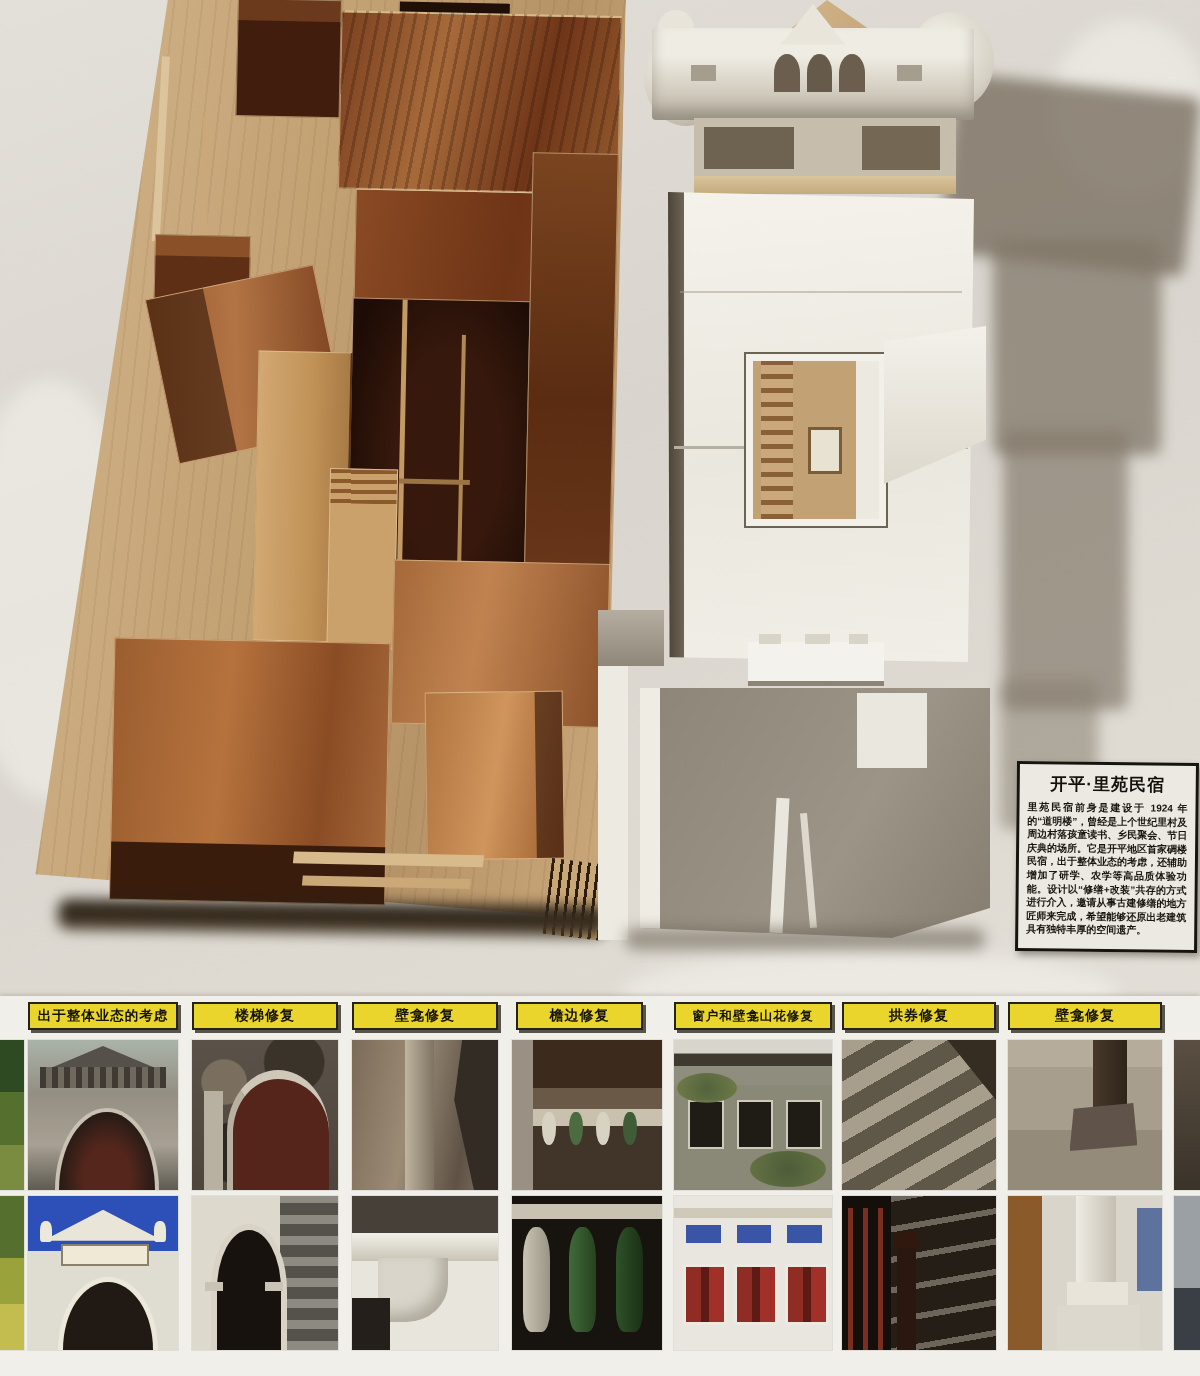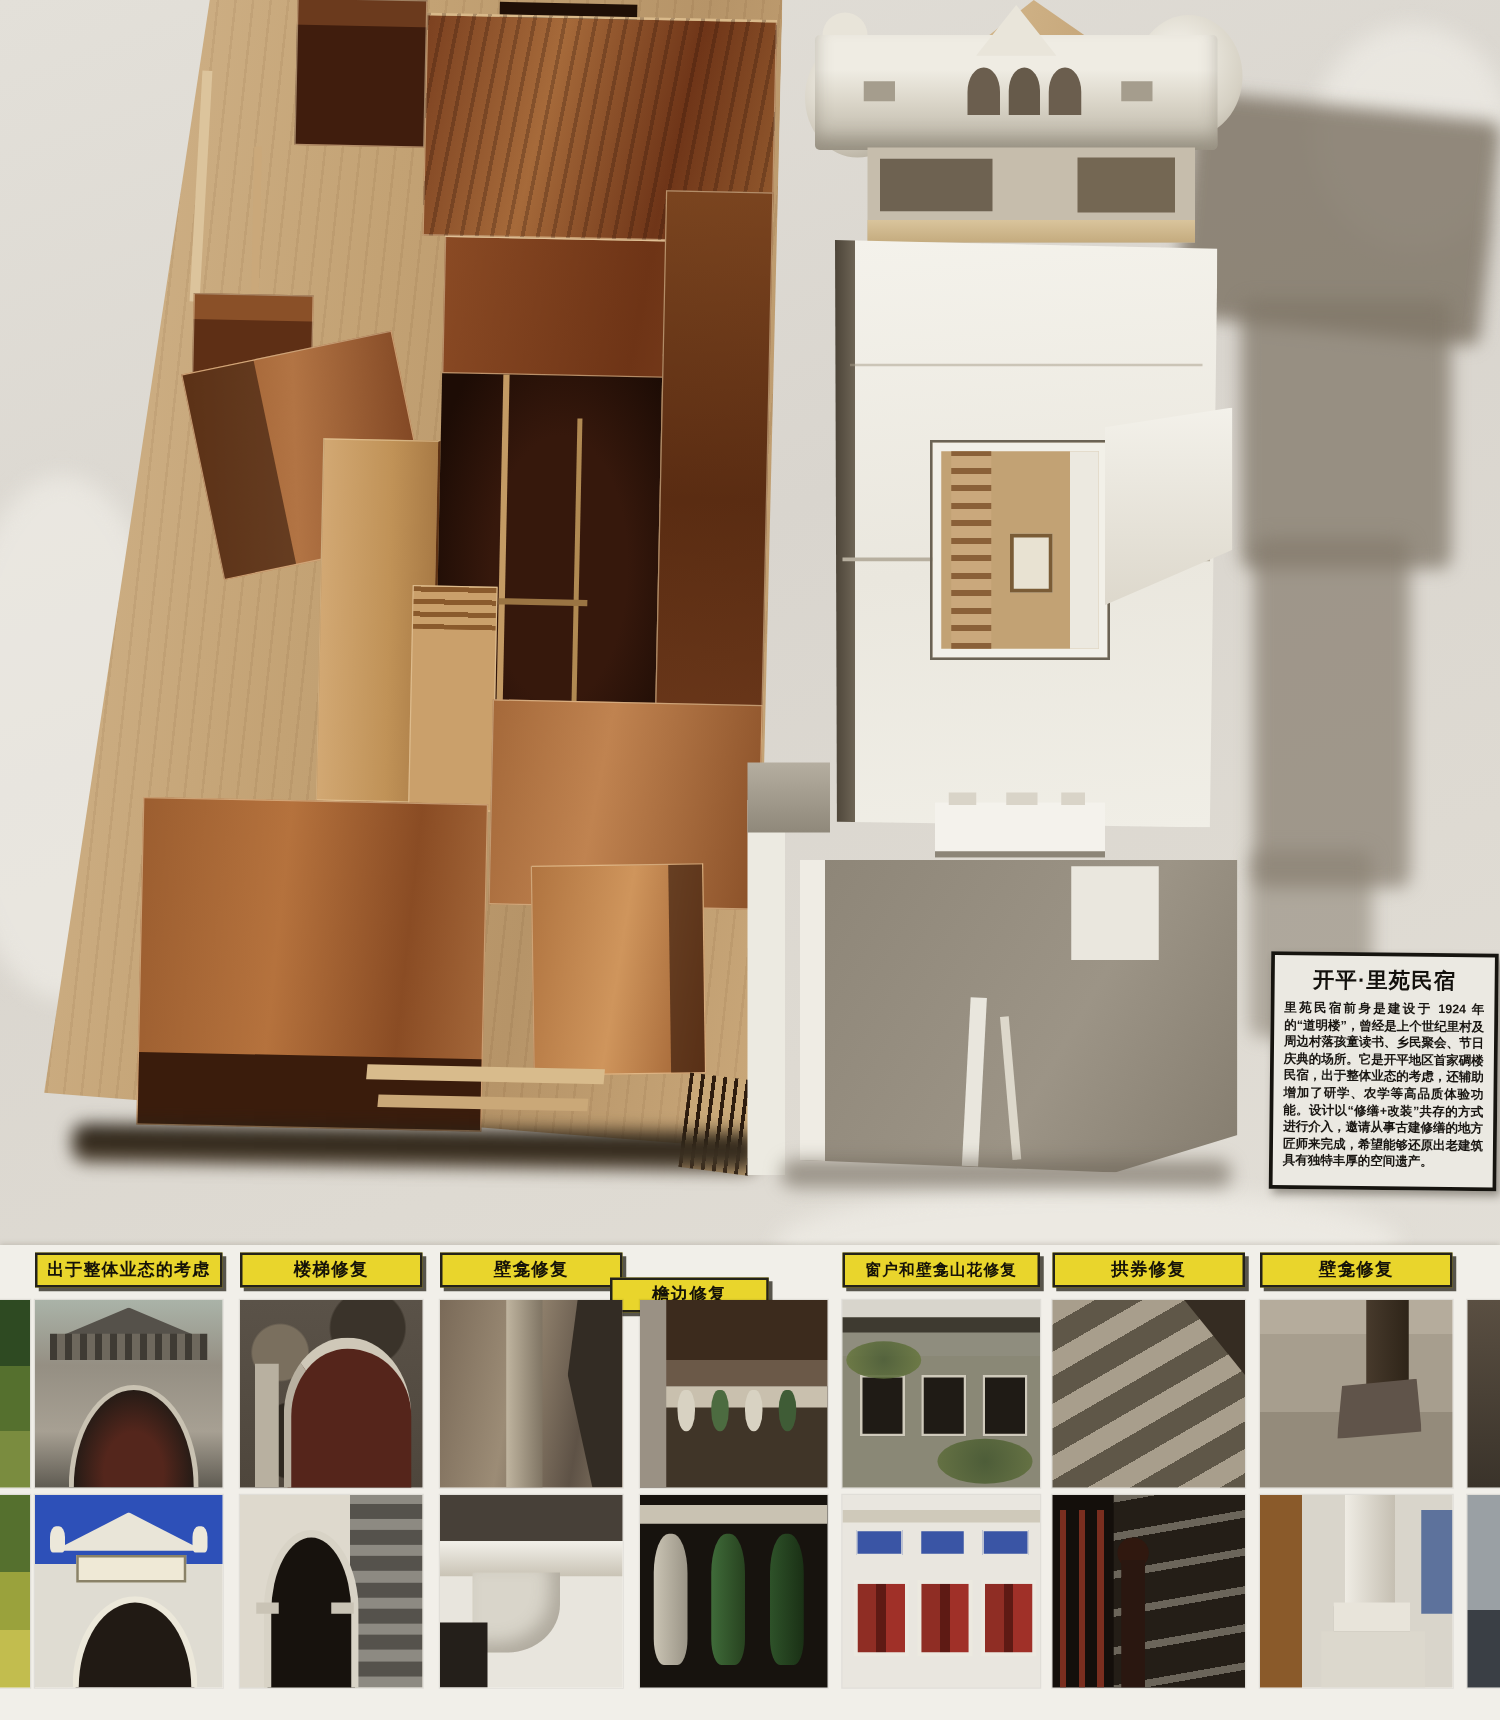--- a/index.html
+++ b/index.html
@@ -156,21 +156,21 @@
   <div class="info-card">
     <div class="card-title">开平·里苑民宿</div>
     <div class="card-body">里苑民宿前身是建设于 1924 年的“道明楼”，曾经是上个世纪里村及周边村落孩童读书、乡民聚会、节日庆典的场所。它是开平地区首家碉楼民宿，出于整体业态的考虑，还辅助增加了研学、农学等高品质体验功能。设计以“修缮+改装”共存的方式进行介入，邀请从事古建修缮的地方匠师来完成，希望能够还原出老建筑具有独特丰厚的空间遗产。</div>
   </div>
 
   <div class="panel-board"></div>
 
   <div class="lbl" style="left:28px;width:150px;font-size:13.5px;">出于整体业态的考虑</div>
   <div class="lbl" style="left:192px;width:146px;">楼梯修复</div>
   <div class="lbl" style="left:352px;width:146px;">壁龛修复</div>
-  <div class="lbl" style="left:488px;width:127px;margin-top:20px;">檐边修复</div>
+  <div class="lbl" style="left:516px;width:127px;">檐边修复</div>
   <div class="lbl" style="left:674px;width:158px;font-size:12.5px;">窗户和壁龛山花修复</div>
   <div class="lbl" style="left:842px;width:154px;">拱券修复</div>
   <div class="lbl" style="left:1008px;width:154px;">壁龛修复</div>
 
   <div class="photo" style="left:0;top:1040px;width:24px;height:150px;background:linear-gradient(180deg,#2e4a22 0 35%,#55702e 35% 70%,#7a8c3f 70%);"></div>
   <div class="photo" style="left:0;top:1196px;width:24px;height:154px;background:linear-gradient(180deg,#55702e 0 40%,#9aa23c 40% 70%,#c2bd4e 70%);"></div>
 
   <div class="photo" style="left:28px;top:1040px;width:150px;height:150px;background:linear-gradient(180deg,#aab3a8,#958f83 35%,#a7a093 70%,#5f5b52);">
     <div class="c" style="left:12%;top:4%;width:76%;height:16%;clip-path:polygon(50% 0,100% 100%,0 100%);background:#55514a;"></div>
     <div class="c" style="left:8%;top:18%;width:84%;height:14%;background:repeating-linear-gradient(90deg,#3f3b34 0 6px,#6e685d 6px 12px);"></div>

